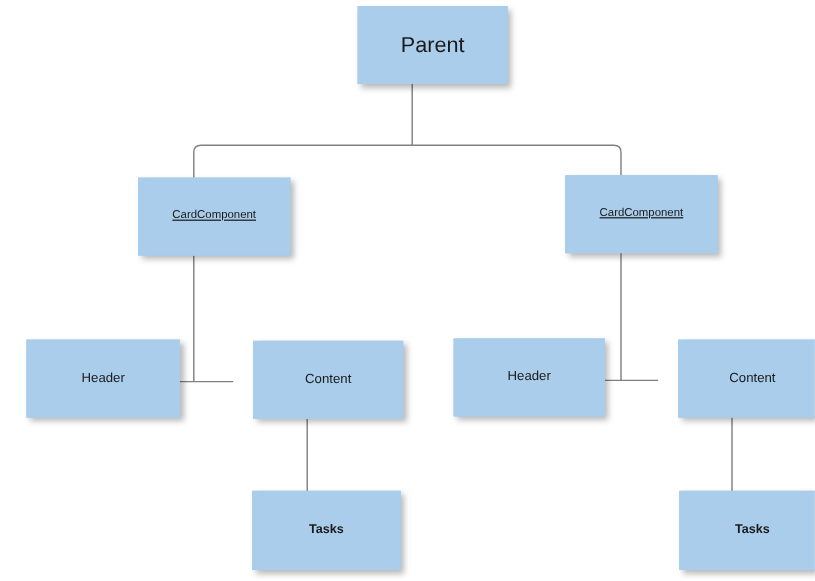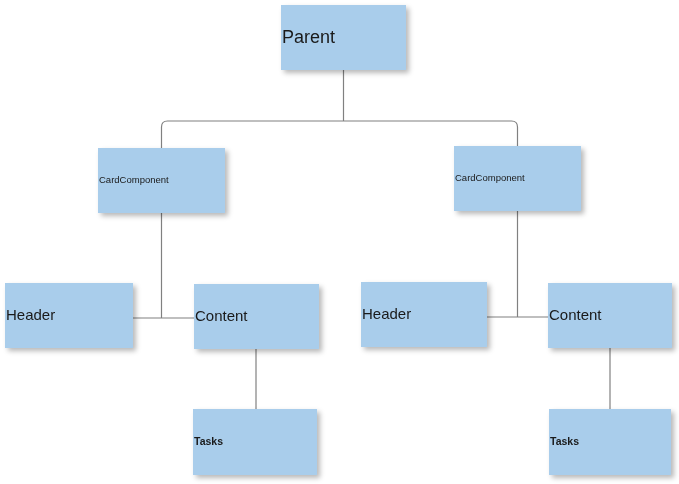--- a/index.html
+++ b/index.html
@@ -28,39 +28,41 @@
     height: 484px;
     pointer-events: none;
   }
   .node {
     position: absolute;
     box-sizing: border-box;
     background: #a9cdeb;
     border: 1px solid #a9cdeb;
     display: flex;
     align-items: center;
-    justify-content: flex-start;
+    justify-content: center;
     text-align: center;
     color: #1a1a1a;
     box-shadow: 3px 3px 5px rgba(0,0,0,0.28);
     z-index: 2;
+    margin-left: 17px;
   }
   .node-label {
     display: block;
     line-height: 1.1;
     white-space: nowrap;
   }
   .level-root .node-label {
     font-size: 18px;
   }
   .level-mid .node-label {
     font-size: 9.5px;
+    text-decoration: underline;
   }
   .level-leaf .node-label {
-    font-size: 15px;
+    font-size: 11px;
   }
   .level-task .node-label {
     font-size: 10.5px;
     font-weight: bold;
   }
 </style>
 </head>
 <body>
 
 <div id="diagram" style="background: rgb(255, 255, 255);">

